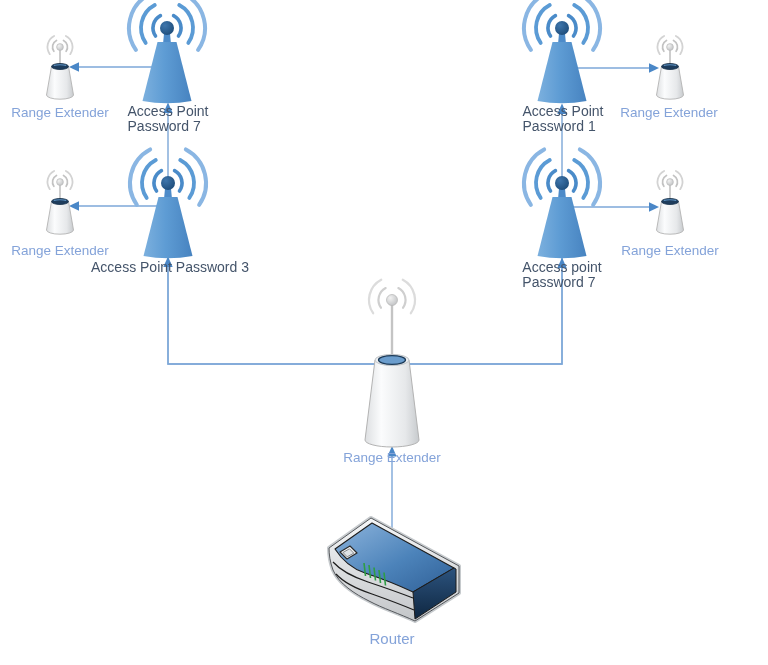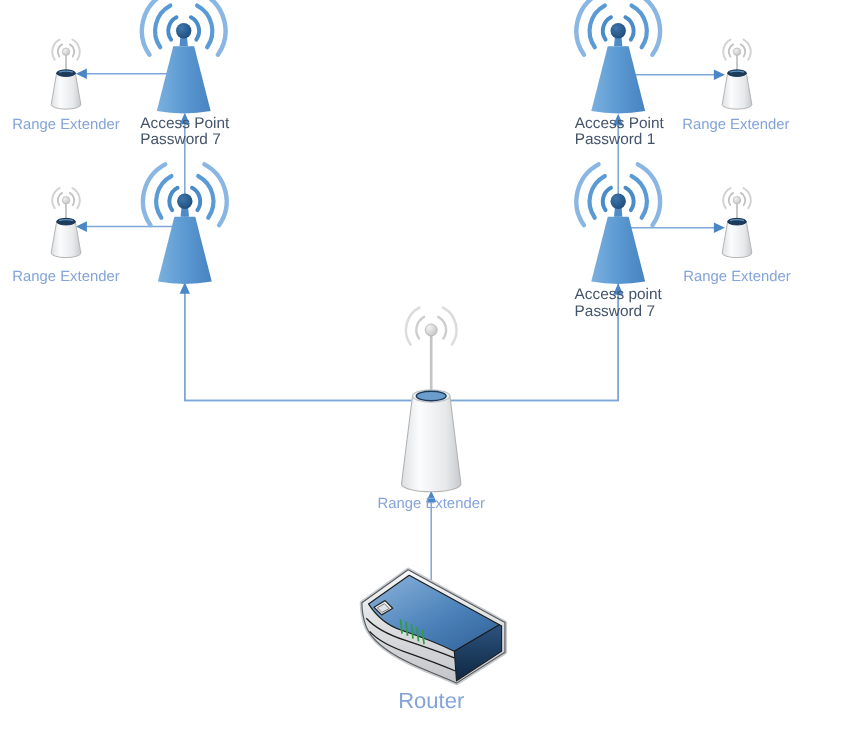--- a/index.html
+++ b/index.html
@@ -7,21 +7,21 @@
     position:relative;width:768px;height:665px;background:#ffffff;overflow:hidden;
     font-family:"Liberation Sans", sans-serif;
   }
   .canvas svg{position:absolute;left:0;top:0;}
   .lbl{
     position:absolute;transform:translateX(-50%);text-align:left;
     white-space:nowrap;line-height:15px;font-size:13px;
   }
   .lbl-blue{color:#84a3d9;font-size:13.5px;}
   .lbl-dark{color:#44546a;font-size:14px;}
-  .lbl-router{font-size:20px;}
+  .lbl-router{font-size:15px;}
 </style>
 </head>
 <body>
 
 <div class="canvas">
 
 <svg width="768" height="665" viewBox="0 0 768 665">
   <defs>
     <radialGradient id="gNavyBall" cx="35%" cy="32%" r="80%">
       <stop offset="0" stop-color="#3f76ac"></stop>
@@ -168,20 +168,21 @@
   <div>Access Point</div>
   <div>Password 7</div>
 </div>
 <div class="lbl lbl-dark" style="left:563px;top:104px">
   <div>Access Point</div>
   <div>Password 1</div>
 </div>
 <div class="lbl lbl-blue" style="left:669px;top:105px">Range Extender</div>
 
 <div class="lbl lbl-blue" style="left:60px;top:243px">Range Extender</div>
+<div class="lbl lbl-dark" style="left:170px;top:260px">Access Point Password 3</div>
 <div class="lbl lbl-dark" style="left:562px;top:260px">
   <div>Access point</div>
   <div>Password 7</div>
 </div>
 <div class="lbl lbl-blue" style="left:670px;top:243px">Range Extender</div>
 
 <div class="lbl lbl-blue" style="left:392px;top:450px">Range Extender</div>
 <div class="lbl lbl-blue lbl-router" style="left:392px;top:631px">Router</div>
 
 </div>

